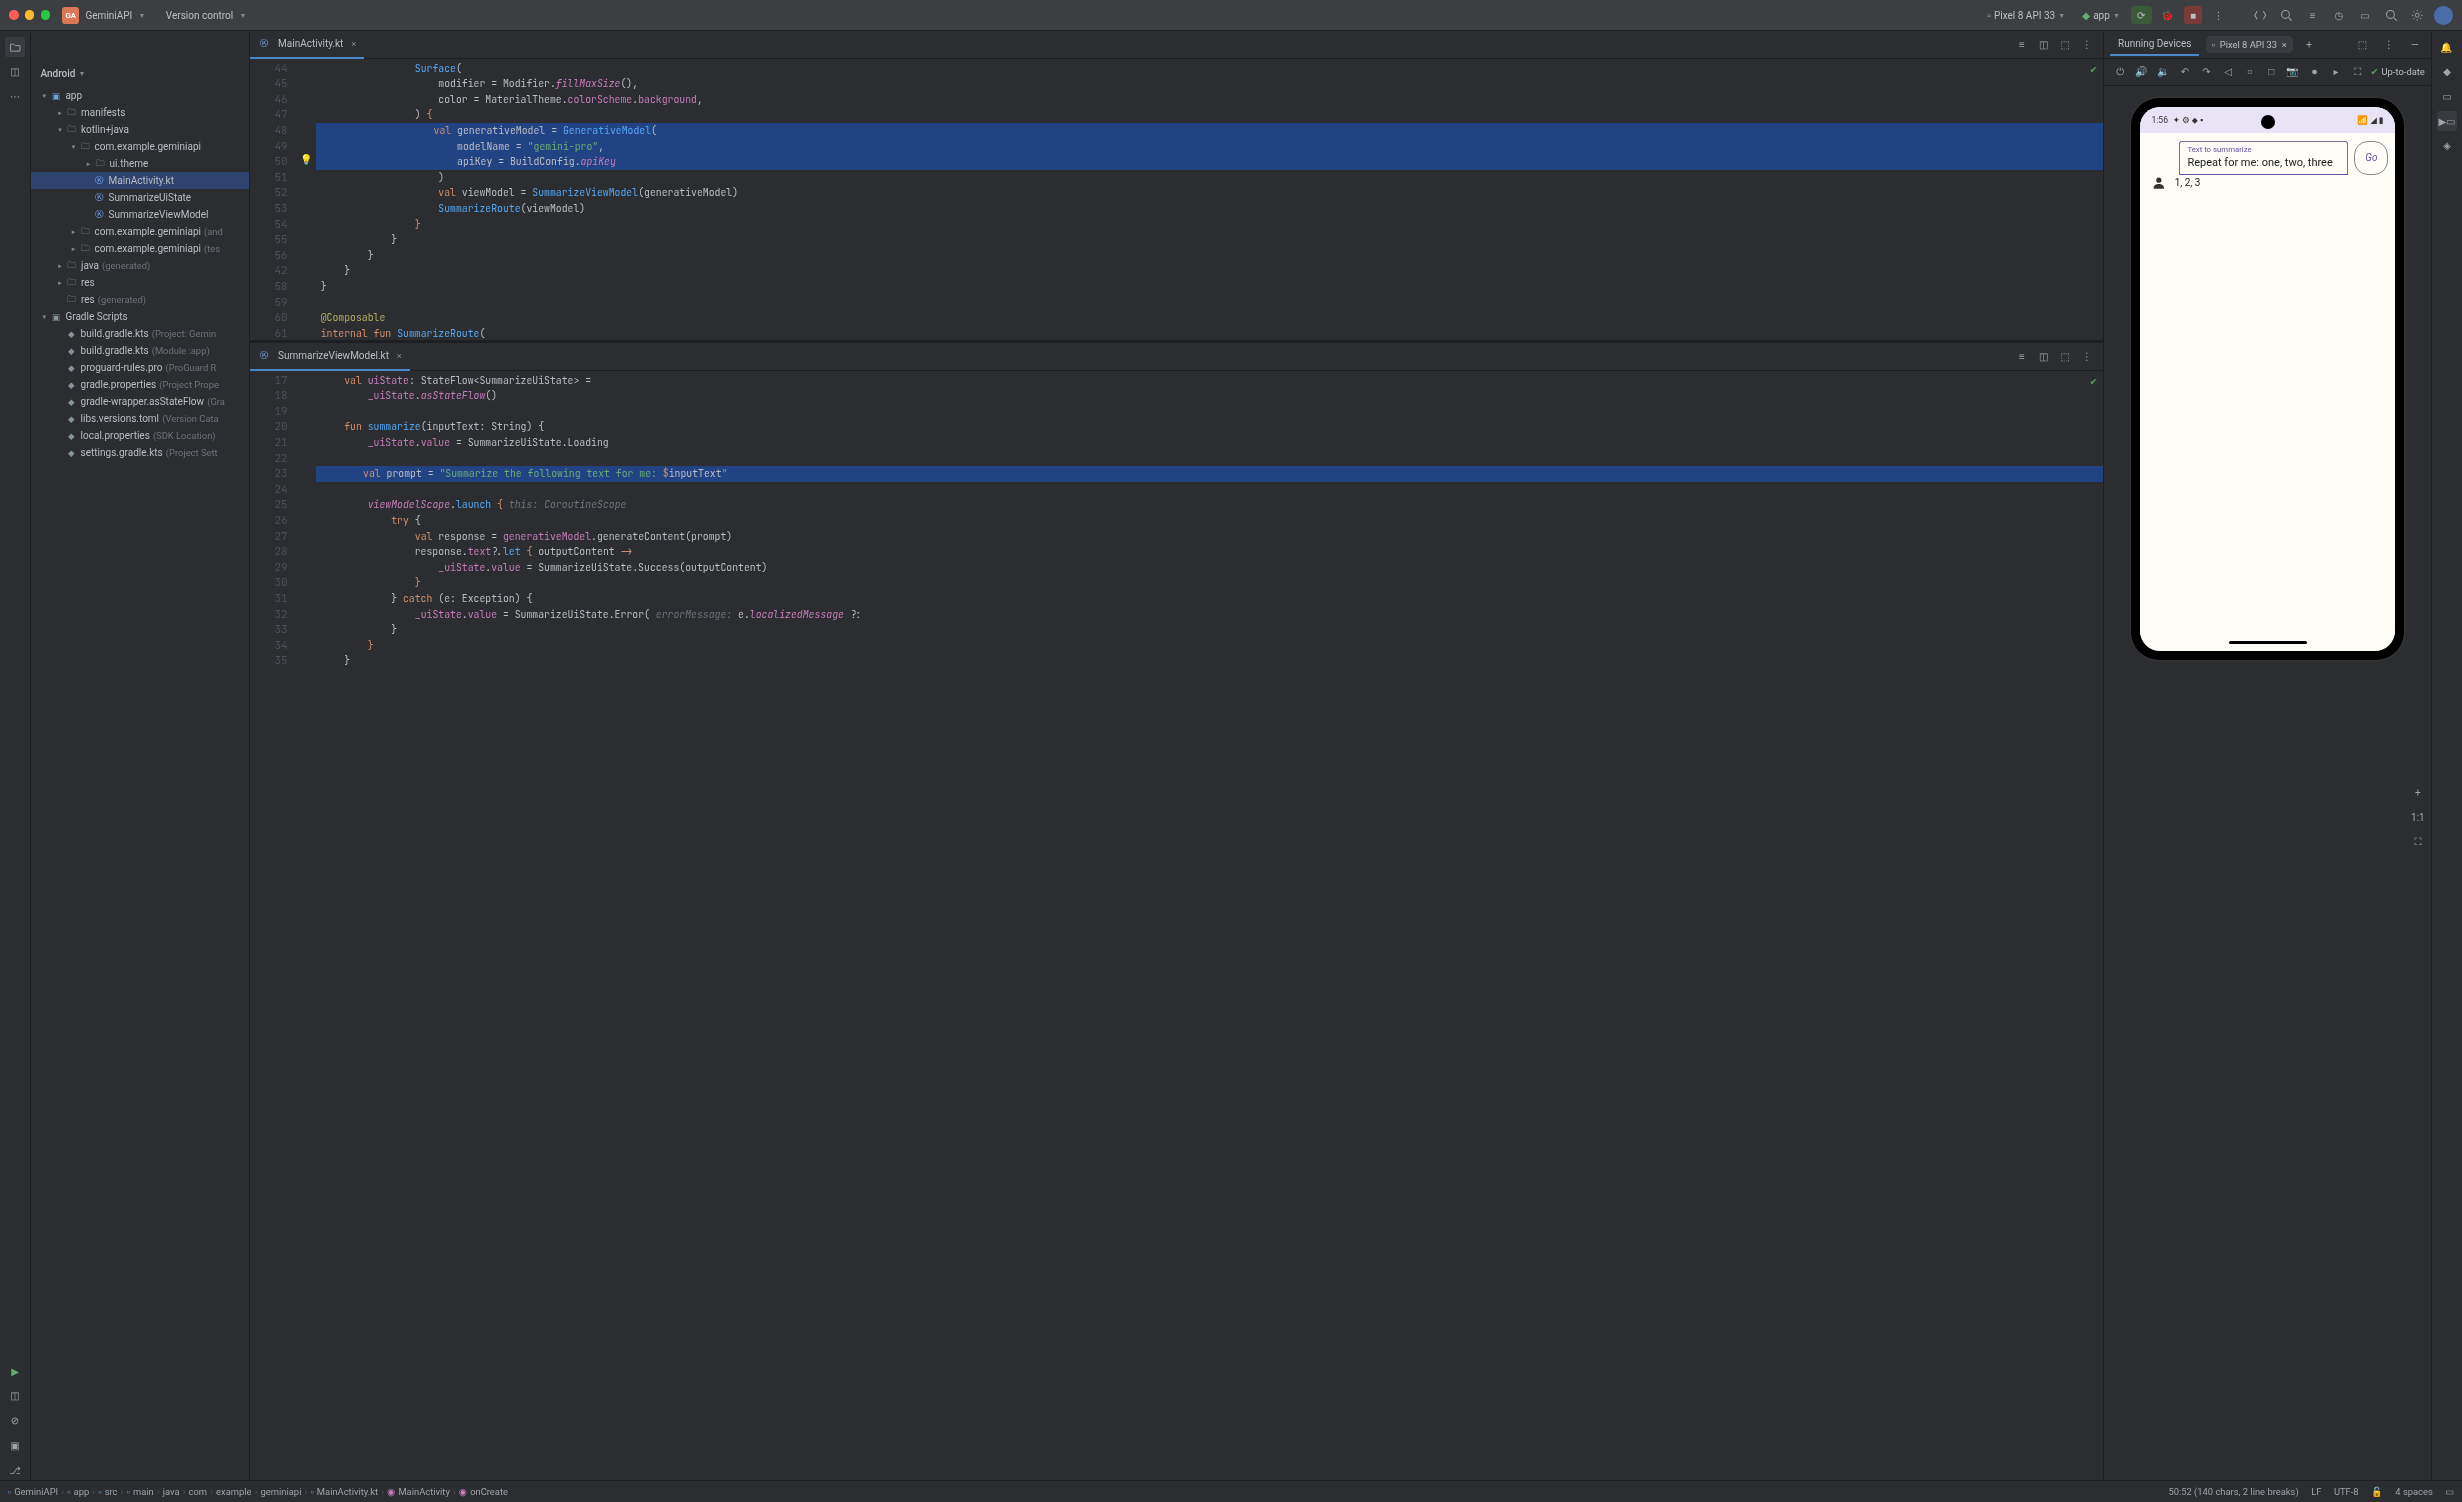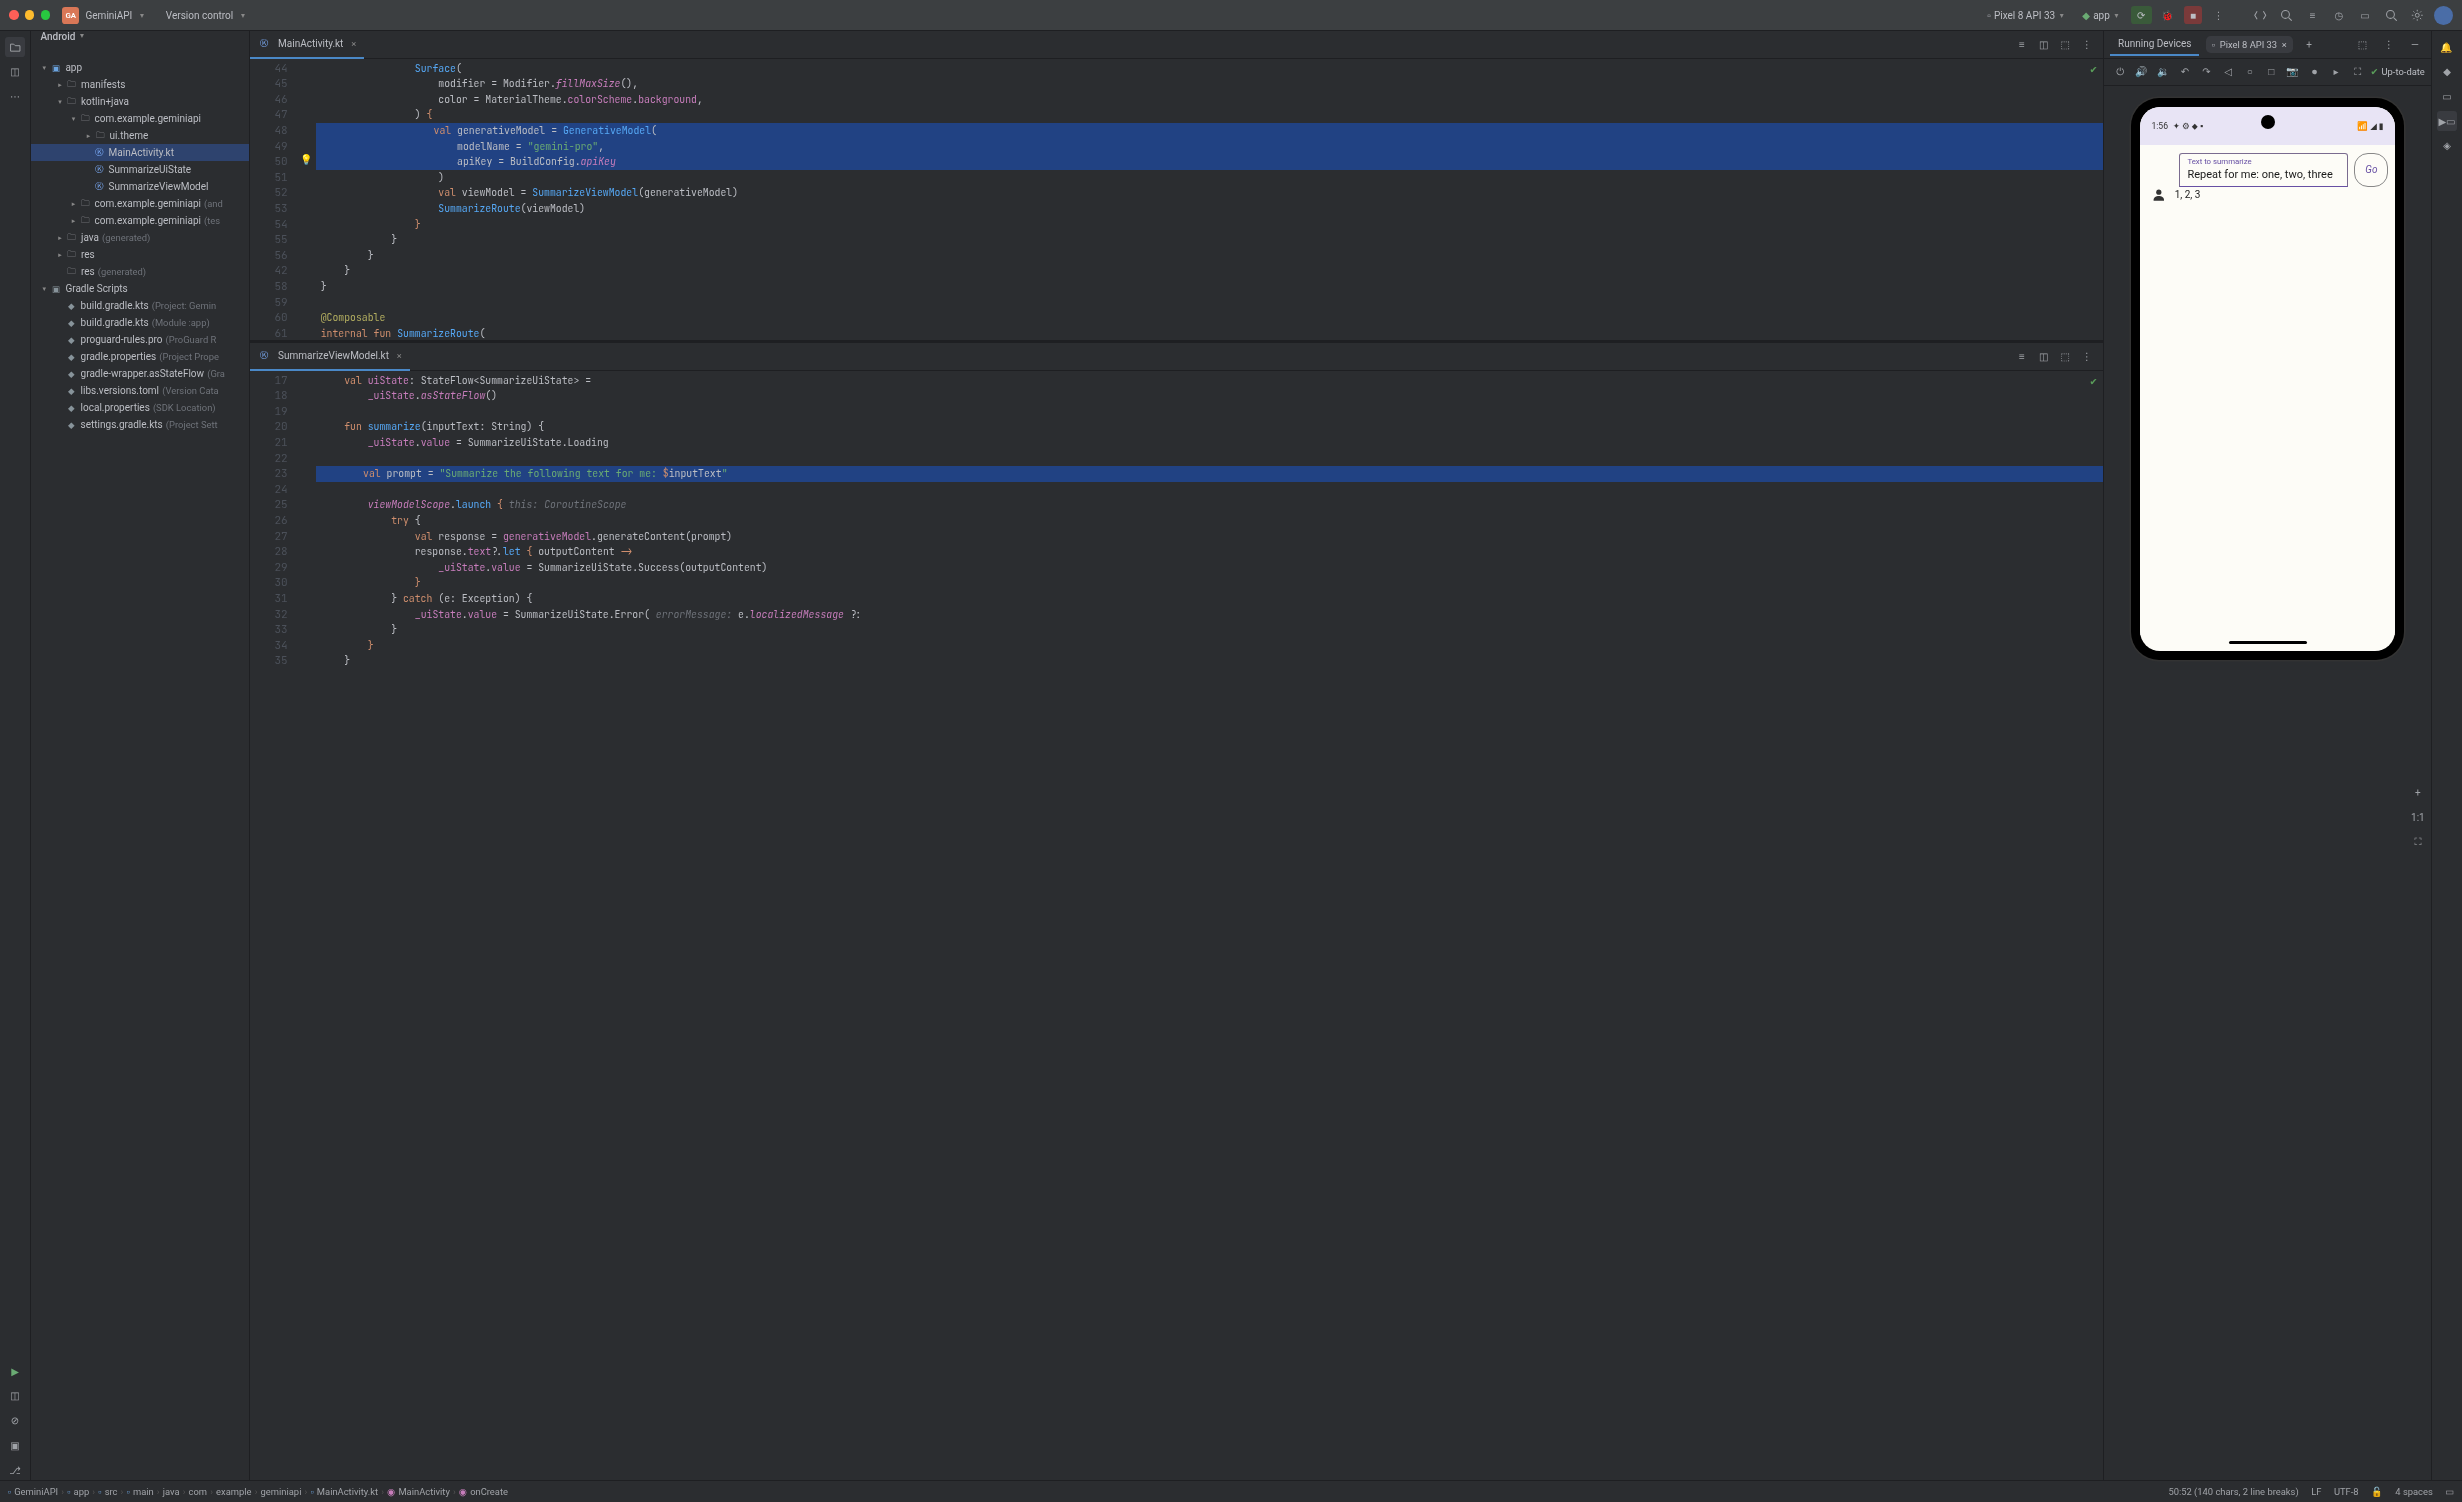--- a/index.html
+++ b/index.html
@@ -15,21 +15,21 @@
 .chrome-btn { display:flex; align-items:center; gap:3.1px; padding:3.1px 6.2px; border-radius:3.1px; color:#bcbec4; }
 .chrome-btn.green { background:#3a5a3a; }
 .chrome-btn.red { background:#7a3a3a; }
 .icon-btn { width:20px; height:20px; display:flex; align-items:center; justify-content:center; color:#a0a3a8; border-radius:3.1px; }
 .avatar { width:19px; height:19px; border-radius:50%; background:#4a6da7; }
 .main-row { flex:1; display:flex; overflow:hidden; }
 .tool-strip { width:31px; background:#2b2d30; display:flex; flex-direction:column; align-items:center; padding-top:6.2px; gap:4.7px; border-right:0.8px solid #1e1f22; }
 .tool-strip .icon-btn.active { background:#393b40; }
 .tool-strip.right { border-right:none; border-left:0.8px solid #1e1f22; }
 .project-panel { width:219px; background:#2b2d30; border-right:0.8px solid #1e1f22; display:flex; flex-direction:column; }
-.panel-hdr { height:28px; display:flex; padding:0 9.4px; font-weight:500; gap:3px; }
+.panel-hdr { height:28px; display:flex; align-items:center; padding:0 9.4px; font-weight:500; gap:3px;margin-top:28px; }
 .tree { flex:1; overflow:auto; font-size:10px; }
 .tree-row { display:flex; align-items:center; height:17px; padding-right:6.2px; white-space:nowrap; overflow:hidden; }
 .tree-row.sel { background:#2e436e; }
 .tree-arrow { width:11px; text-align:center; color:#888; font-size:7px; }
 .tree-ico { width:12.5px; height:12.5px; margin-right:3.1px; display:flex; align-items:center; justify-content:center; font-size:8.6px; }
 .ico-folder{color:#a0a3a8}.ico-module{color:#6ba4e0}.ico-kt{color:#7cacf8}.ico-grad{color:#87939a}.ico-prop{color:#87939a}
 .tree-dim { color:#6f737a; margin-left:3.1px; font-size:9.4px; }
 .center-col { flex:1; display:flex; flex-direction:column; overflow:hidden; }
 .editor-tabs { height:28px; display:flex; align-items:center; border-bottom:0.8px solid #1e1f22; background:#2b2d30; }
 .ed-tab { height:28px; display:flex; align-items:center; padding:0 7.8px; gap:4.7px; border-bottom:2.3px solid transparent; font-size:10px; }
@@ -49,21 +49,21 @@
 .running-panel { width:328px; background:#2b2d30; border-left:0.8px solid #1e1f22; display:flex; flex-direction:column; }
 .run-tabs { height:28px; display:flex; align-items:center; border-bottom:0.8px solid #1e1f22; padding:0 6.2px; gap:6.2px; }
 .run-tab { padding:4.7px 7.8px; border-bottom:2.3px solid transparent; font-size:10px; }
 .run-tab.active { border-bottom-color:#4a88c7; }
 .device-tab { display:flex; align-items:center; gap:4.7px; background:#393b40; padding:3.1px 6.2px; border-radius:4.7px; font-size:9.4px; }
 .run-toolbar { height:26.5px; display:flex; align-items:center; padding:0 6.2px; gap:1.6px; border-bottom:0.8px solid #1e1f22; }
 .run-status { margin-left:auto; display:flex; align-items:center; gap:3.1px; color:#bcbec4; font-size:9.4px; }
 .device-area { flex:1; display:flex; align-items:flex-start; justify-content:center; padding:12.5px 6.2px; position:relative; }
 .phone { width:273px; height:562px; background:#000; border-radius:28px; padding:9.4px; box-shadow:0 0 0 1.6px #333; }
 .screen { width:100%; height:100%; background:#fdfcf7; border-radius:20px; overflow:hidden; display:flex; flex-direction:column; position:relative; }
-.statusbar { height:38px; background:#e8e4f5; display:flex; align-items:center; padding:0 11px; font-size:8.6px; color:#333; }
+.statusbar { height:26px; background:#e8e4f5; display:flex; align-items:center; padding:0 11px; font-size:8.6px; color:#333; }
 .statusbar .sp { flex:1; }
 .punch { position:absolute; top:7.8px; left:50%; transform:translateX(-50%); width:14px; height:14px; background:#000; border-radius:50%; }
 .app-body { flex:1; background:#fdfcf7; padding:7.8px 6.2px; color:#1a1a1a; }
 .input-row { display:flex; gap:6.2px; align-items:stretch; }
 .textfield { flex:1; border:0.8px solid #7a6b8f; border-bottom:1.6px solid #6750a4; border-radius:3.1px 3.1px 0 0; padding:3.1px 7.8px 4.7px; background:#fdfcf7;margin-left:32px; }
 .tf-label { font-size:7.8px; color:#6750a4; }
 .tf-value { font-size:11px; color:#1a1a1a; margin-top:1.6px; }
 .go-btn { width:34px; border:0.8px solid #888; border-radius:14px; display:flex; align-items:center; justify-content:center; color:#6750a4; font-size:10px;font-style:italic; }
 .result-row { display:flex; align-items:center; gap:7.8px; padding:0 4.7px; }
 .person-ico { width:15.6px; height:15.6px; color:#333; }

